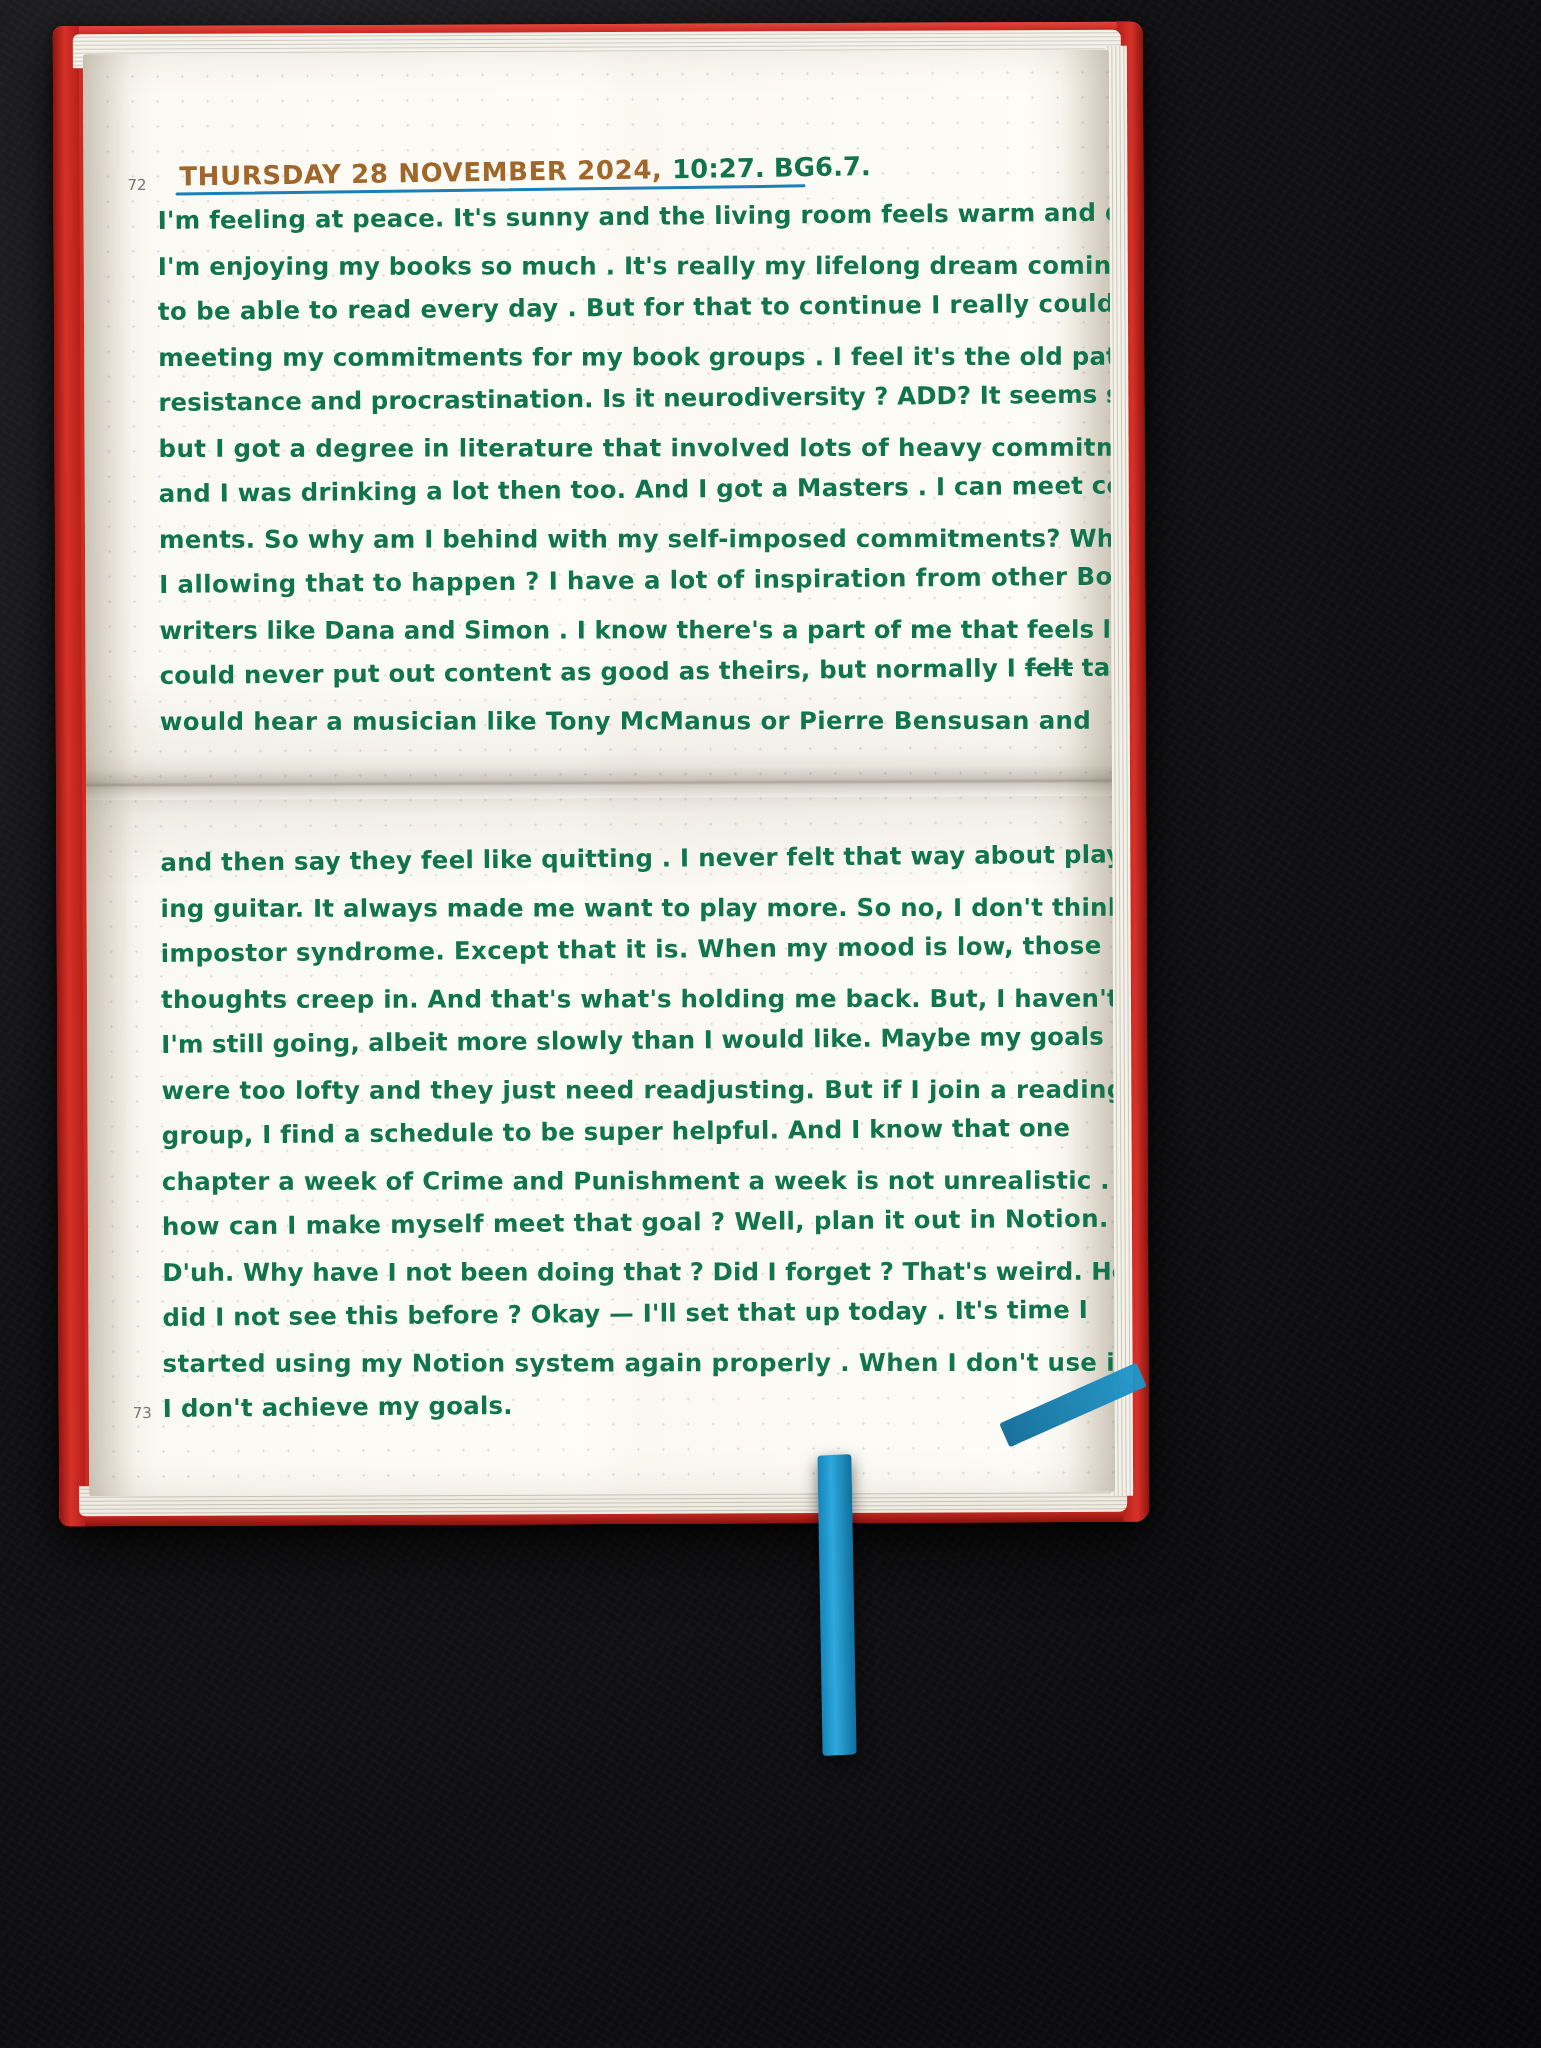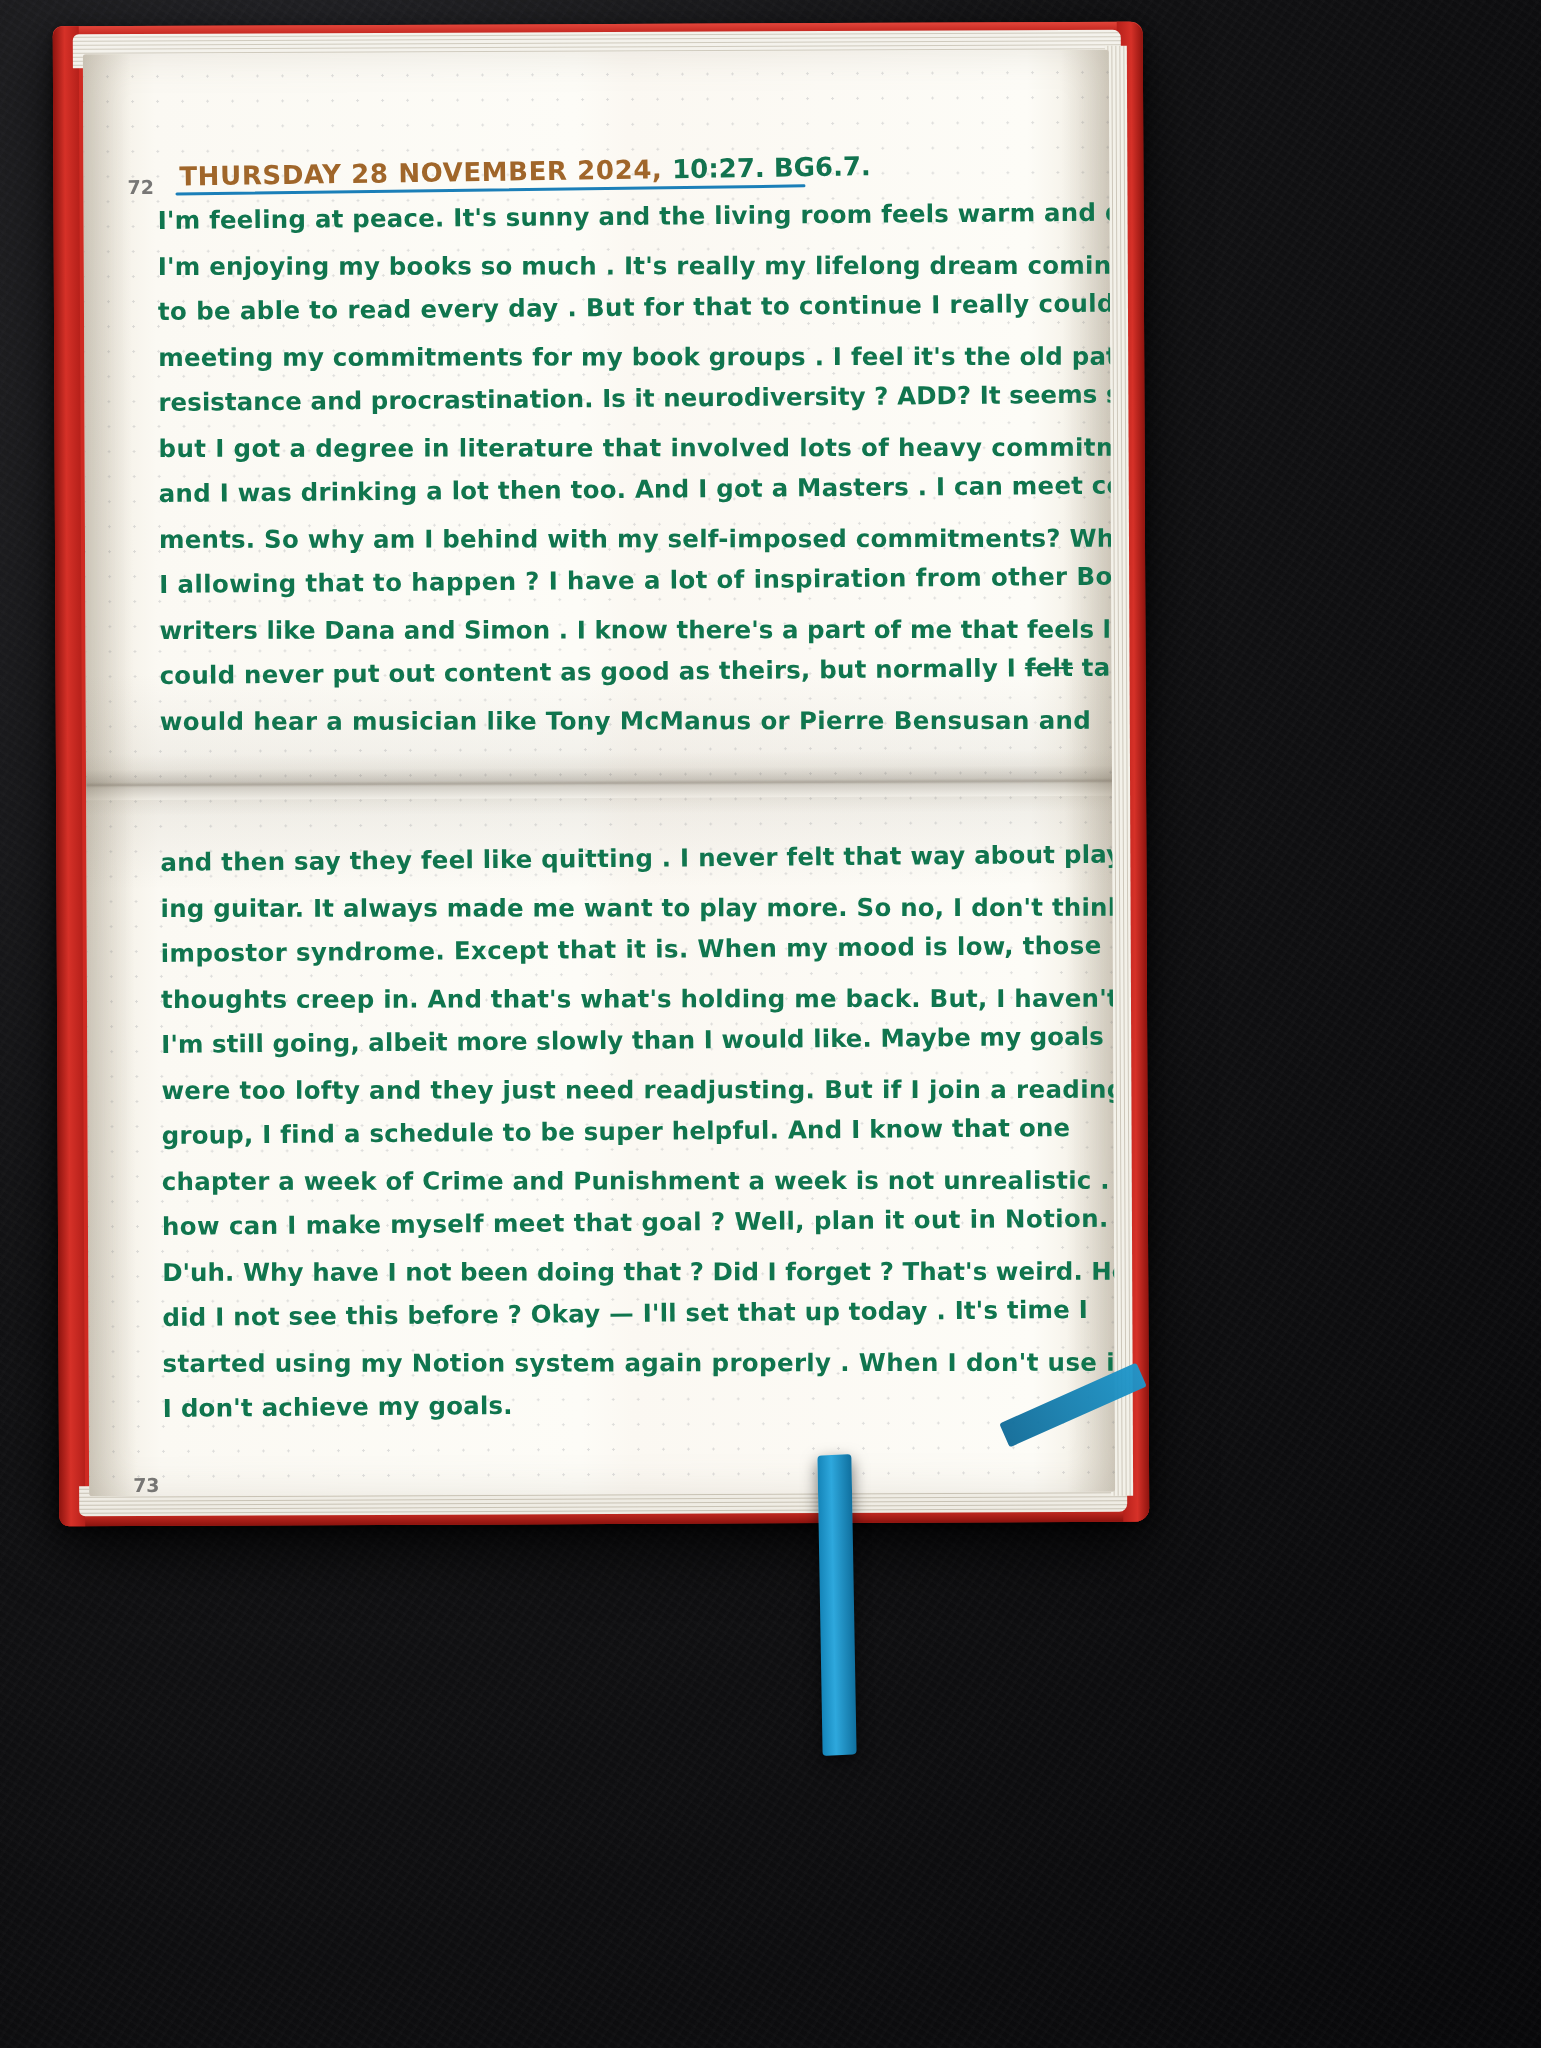--- a/index.html
+++ b/index.html
@@ -217,26 +217,26 @@
   .body-text .ln:nth-child(odd)  { transform: rotate(-0.25deg); }
   .body-text .ln:nth-child(even) { transform: rotate(0.18deg); }
   .body-text .ln:nth-child(3n)   { letter-spacing: 0.35px; }
   .body-text .ln:nth-child(5n)   { letter-spacing: 0.05px; }
 
   .strike { text-decoration: line-through; text-decoration-thickness: 2px; }
 
   .folio {
     position: absolute;
     color: #4c4c4c;
-    font-size: 19px;
-    font-weight: 700;
+    font-size: 15px;
+    font-weight: 400;
     opacity: .75;
   }
   .folio-left  { left: 44px; top: 122px; }
-  .folio-right { left: 44px; top: 1420px; }
+  .folio-right { left: 44px; top: 1350px; }
 
   
   .curve-top {
     position: absolute;
     left: 0; right: 0; top: 620px; height: 112px;
     background: linear-gradient(180deg, rgba(0,0,0,0) 0%, rgba(120,110,95,.10) 100%);
     pointer-events: none;
   }
   .curve-bot {
     position: absolute;

